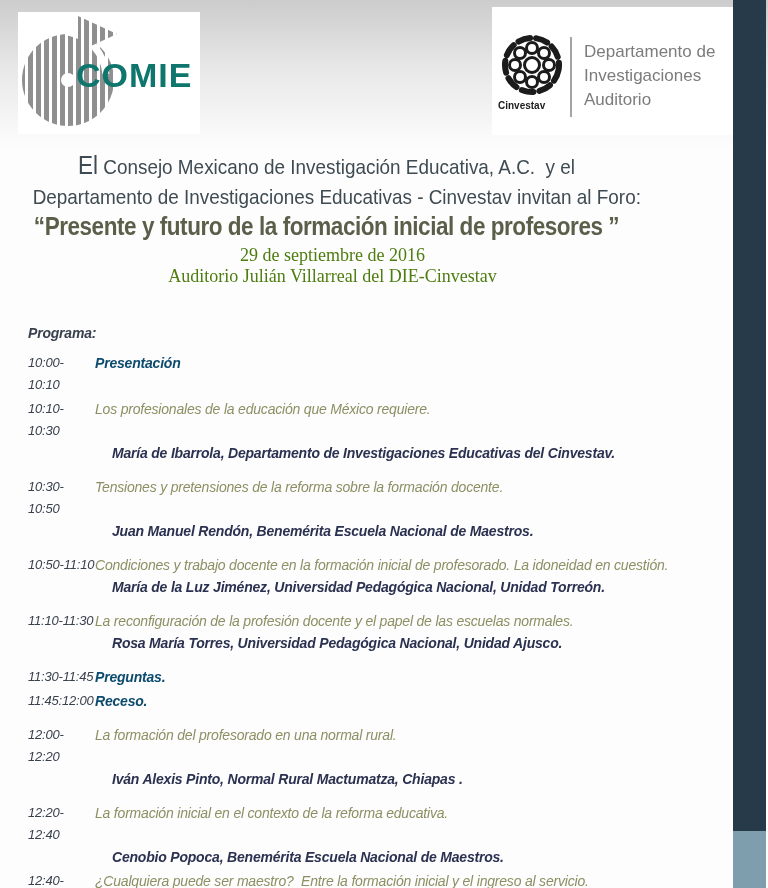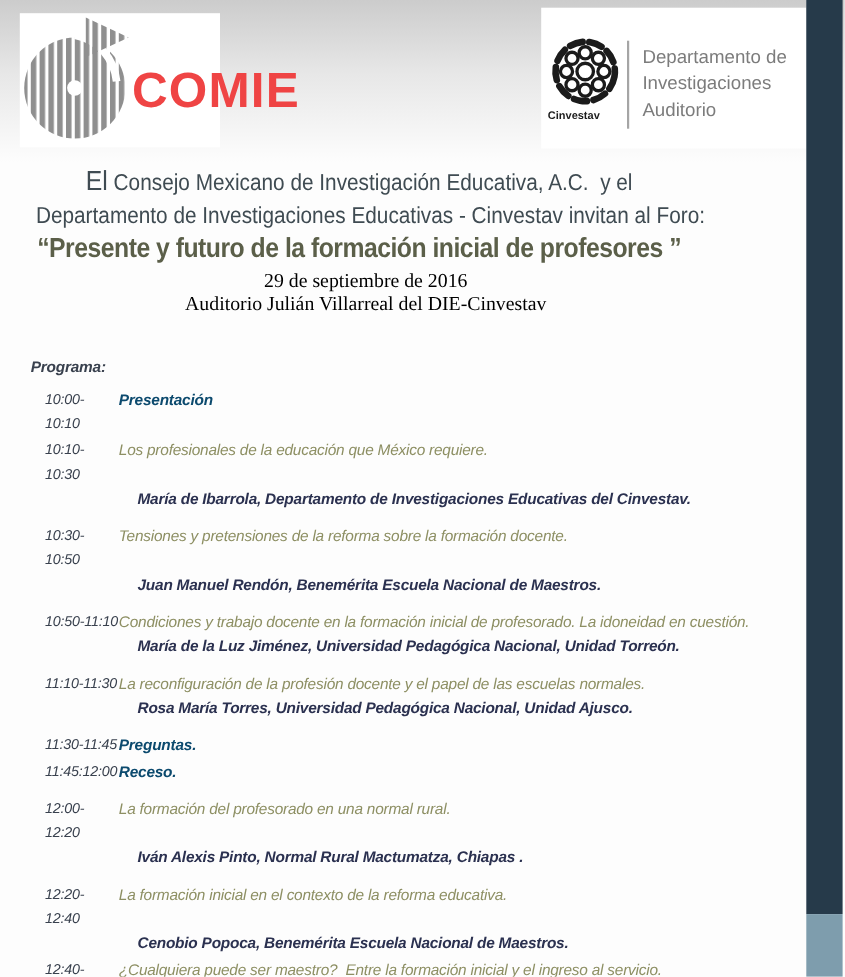--- a/index.html
+++ b/index.html
@@ -10,45 +10,45 @@
   .top-band{position:absolute;left:0;top:0;width:768px;height:148px;
     background:linear-gradient(180deg,#cccccc 0%,#e7e7e7 45%,#fdfdfd 100%);}
 
   
   .accent-bar{position:absolute;left:733px;top:0;width:33px;height:831px;background:#263a4a;}
   .accent-square{position:absolute;left:733px;top:831px;width:33px;height:57px;background:#7e9dad;}
 
   
   .comie-box{position:absolute;left:18px;top:12px;width:182px;height:122px;background:#ffffff;}
   .comie-swirl{position:absolute;left:2px;top:0px;}
-  .comie-acronym{position:absolute;left:58px;top:44px;font-size:45px;font-weight:bold;
-    letter-spacing:1px;color:#ef4444;padding-left:44px;}
+  .comie-acronym{position:absolute;left:58px;top:44px;font-size:34px;font-weight:bold;
+    letter-spacing:1px;color:#0f766e;}
   .comie-sub{position:absolute;left:59px;top:89px;font-size:12px;line-height:14px;color:#8e8e8e;}
 
   .cinv-box{position:absolute;left:492px;top:7px;width:241px;height:128px;background:#ffffff;}
   .cinv-emblem{position:absolute;left:8px;top:26px;}
   .cinv-name{position:absolute;left:6px;top:93px;font-size:10px;font-weight:bold;color:#1c1c1c;}
   .cinv-divider{position:absolute;left:78px;top:30px;width:2px;height:80px;background:#a5a5a5;}
   .cinv-dept{position:absolute;left:92px;top:33px;font-size:17px;line-height:24px;color:#7c7c7c;}
 
   
   .invitation{position:absolute;left:0;top:150px;width:653px;text-align:center;color:#3f4b52;}
   .inv-line{transform:scaleX(0.9);white-space:pre;}
   .inv-line1{font-size:21px;line-height:30px;}
   .inv-line1 .lead{font-size:25px;}
   .inv-line2{font-size:21px;line-height:29px;}
   .inv-title{font-size:25px;font-weight:bold;line-height:31px;color:#5b5f49;letter-spacing:-0.5px;}
-  .inv-date,.inv-venue{font-family:"Liberation Serif",serif;font-size:18px;line-height:21px;color:#000000;transform:none;padding-left:12px;}
+  .inv-date,.inv-venue{font-family:"Liberation Serif",serif;font-size:18px;line-height:21px;color:#4d7c0f;transform:none;padding-left:12px;}
   .inv-date{margin-top:3px;}
 
   
   .program{position:absolute;left:28px;top:322px;width:705px;
     font-style:italic;font-size:14px;line-height:22px;letter-spacing:-0.2px;color:#39414e;}
   .program-heading{font-weight:600;margin-bottom:8px;color:#39414e;}
-  .group{margin-bottom:12px;margin-left:13px;}
+  .group{margin-bottom:12px;}
   .entry + .entry{margin-top:2px;}
   .line{display:flex;white-space:pre-wrap;}
   .time{flex:0 0 67px;font-size:13px;color:#39414e;}
   .activity{font-weight:600;color:#0c4a6e;text-align:right;}
   .talk{color:#8d8f63;}
   .speaker{margin-left:84px;font-weight:700;color:#2b3150;white-space:pre-wrap;}
 </style>
 </head>
 <body>
 

